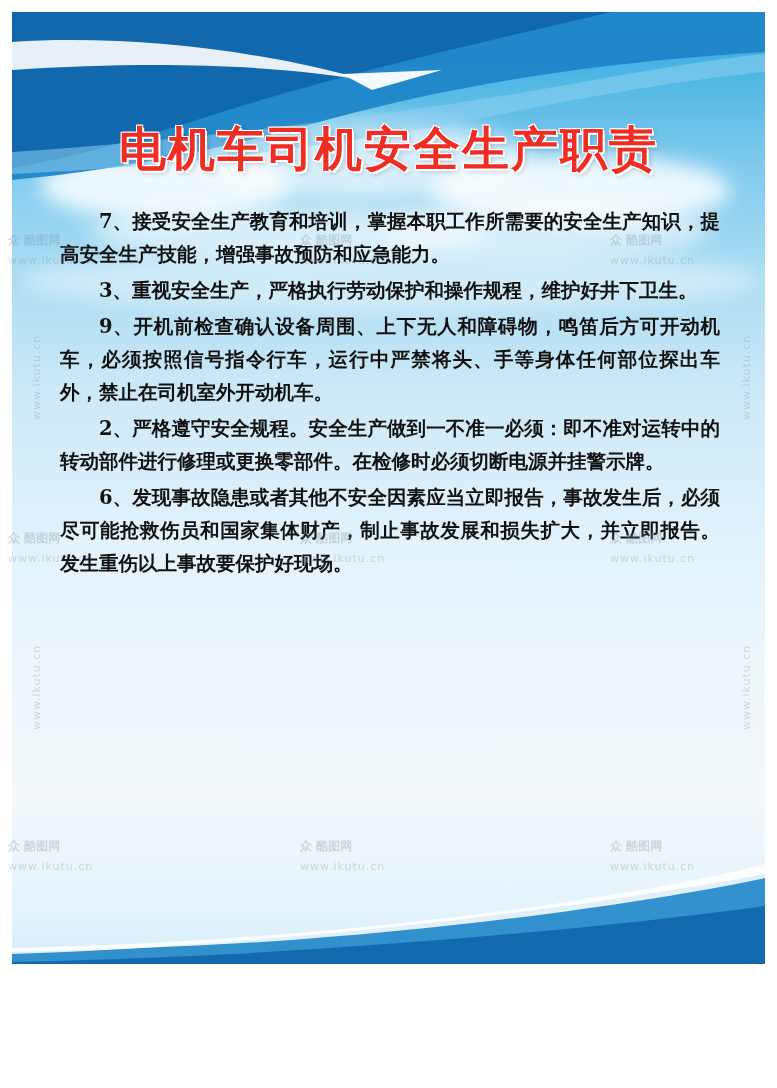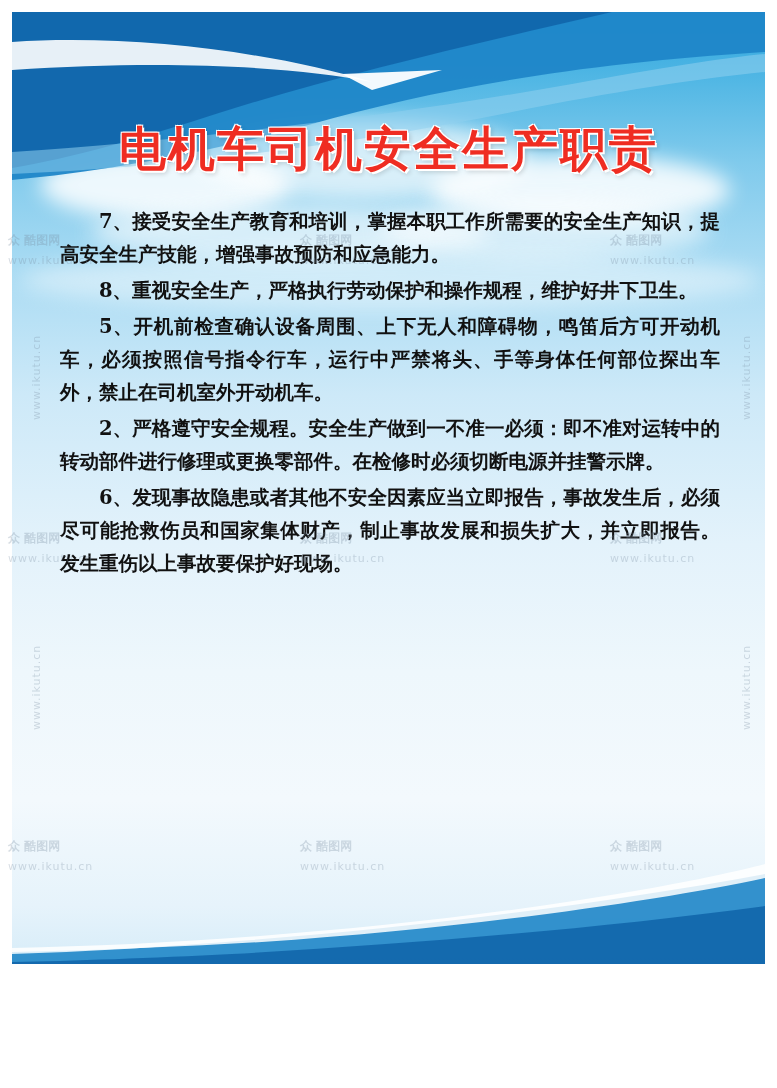--- a/index.html
+++ b/index.html
@@ -155,22 +155,22 @@
     <path d="M0,120 L753,120 L753,62 C590,84 400,100 220,110 C140,114 60,117 0,118 Z" fill="#0f63a8" opacity="0.85"></path>
     <path d="M0,104 C200,100 440,80 640,44 C700,33 730,26 753,20 L753,34 C650,56 460,84 250,98 C150,104 60,107 0,108 Z" fill="#ffffff" opacity="0.85"></path>
   </svg>
 
   <div class="frame-outline"></div>
 
   <div class="title">电机车司机安全生产职责</div>
 
   <div class="content">
     <p class="para">7、接受安全生产教育和培训，掌握本职工作所需要的安全生产知识，提高安全生产技能，增强事故预防和应急能力。</p>
-    <p class="para">8、重视安全生产，严格执行劳动保护和操作规程，维护好井下卫生。</p>
-    <p class="para">5、开机前检查确认设备周围、上下无人和障碍物，鸣笛后方可开动机车，必须按照信号指令行车，运行中严禁将头、手等身体任何部位探出车外，禁止在司机室外开动机车。</p>
+    <p class="para">3、重视安全生产，严格执行劳动保护和操作规程，维护好井下卫生。</p>
+    <p class="para">9、开机前检查确认设备周围、上下无人和障碍物，鸣笛后方可开动机车，必须按照信号指令行车，运行中严禁将头、手等身体任何部位探出车外，禁止在司机室外开动机车。</p>
     <p class="para">2、严格遵守安全规程。安全生产做到一不准一必须：即不准对运转中的转动部件进行修理或更换零部件。在检修时必须切断电源并挂警示牌。</p>
     <p class="para">6、发现事故隐患或者其他不安全因素应当立即报告，事故发生后，必须尽可能抢救伤员和国家集体财产，制止事故发展和损失扩大，并立即报告。发生重伤以上事故要保护好现场。</p>
   </div>
 
   <div class="wm wm-logo" style="left:8px;  top:232px;">众 酷图网</div>
   <div class="wm wm-url" style="left:8px;  top:254px;">www.ikutu.cn</div>
 
   <div class="wm wm-logo" style="left:300px; top:232px;">众 酷图网</div>
   <div class="wm wm-url" style="left:300px; top:254px;">www.ikutu.cn</div>
 

